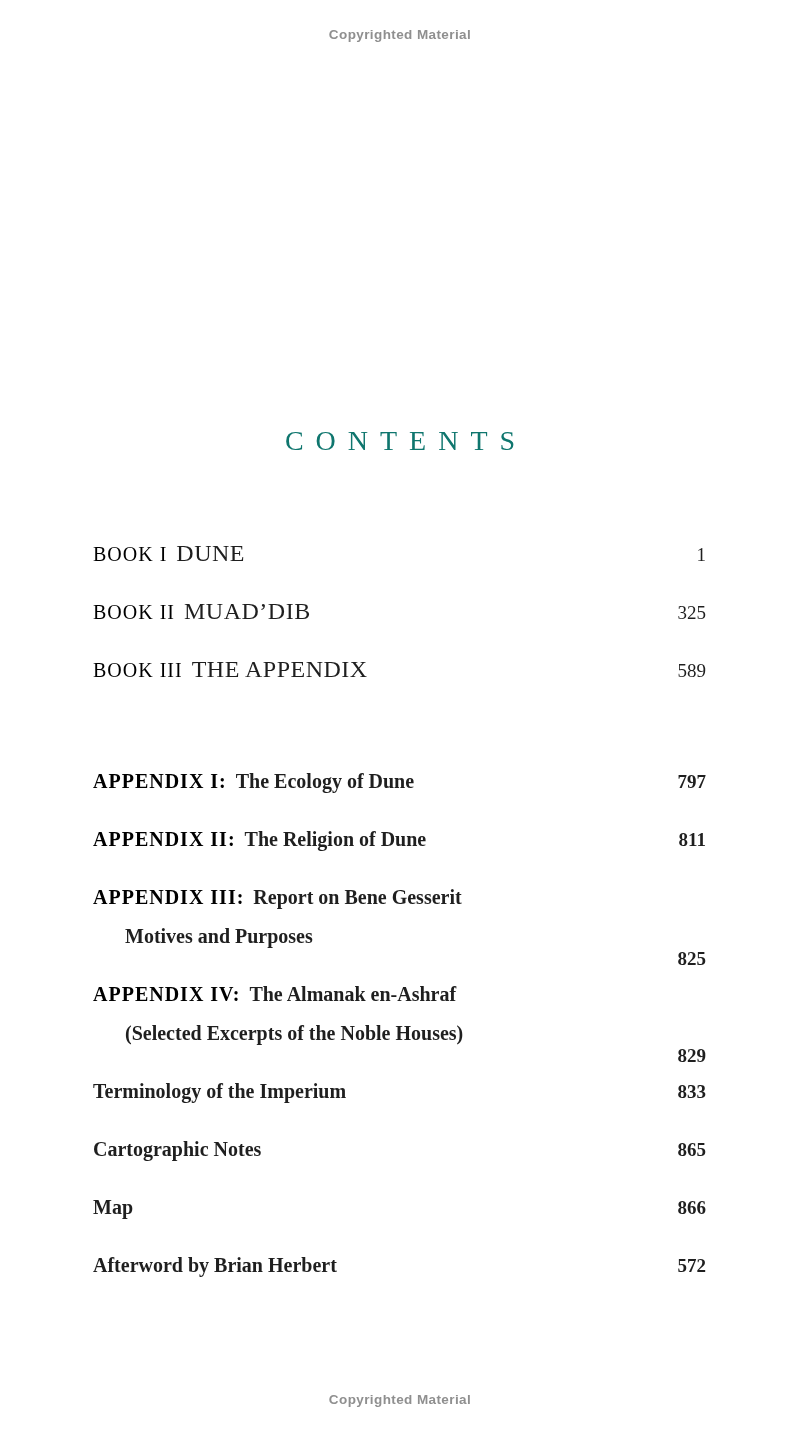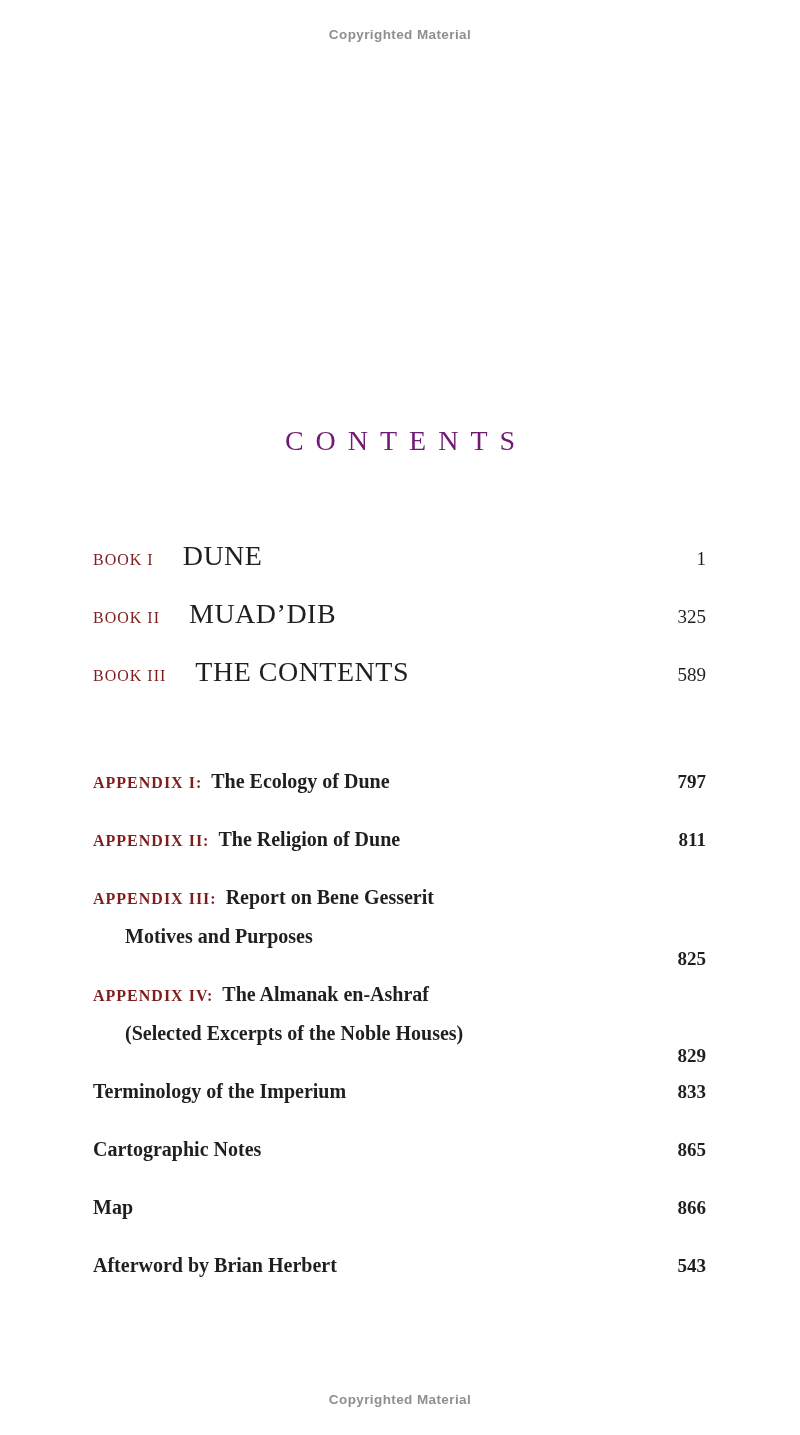--- a/index.html
+++ b/index.html
@@ -33,48 +33,47 @@
     position: absolute;
     top: 425px;
     left: 0;
     width: 100%;
     margin: 0;
     text-align: center;
     font-size: 28px;
     font-weight: 400;
     letter-spacing: 12px;
     text-indent: 12px; 
-    color: #701a75;
+    color: #0f766e;
   }
   .toc {
     position: absolute;
     top: 540px;
     left: 93px;
     right: 94px;
   }
   .section.appendix { margin-top: 56px; font-weight: bold; }
   .row { padding-bottom: 19px; }
   .line {
     display: flex;
     align-items: baseline;
     height: 39px;
   }
   .line.cont { padding-left: 32px; flex-direction: column; }
   .label {
-    font-size: 16px;
+    font-size: 20px;
     letter-spacing: 1px;
     margin-right: 9px;
     white-space: nowrap;
-    color: #7f1d1d;
+    color: #000000;
   }
   .book-title {
-    font-size: 28px;
+    font-size: 24px;
     letter-spacing: 0.5px;
     white-space: nowrap;
-    margin-left: 20px;
   }
   .entry-title {
     font-size: 20px;
     white-space: nowrap;
   }
   .page-num {
     margin-left: auto;
     font-size: 19px;
     color: #1f1f1f;
   }
@@ -99,21 +98,21 @@
         <div class="row">
           <div class="line">
             <span class="label">BOOK II</span>
             <span class="book-title">MUAD’DIB</span>
             <span class="page-num">325</span>
           </div>
         </div>
         <div class="row">
           <div class="line">
             <span class="label">BOOK III</span>
-            <span class="book-title">THE CONTENTS</span>
+            <span class="book-title">THE APPENDIX</span>
             <span class="page-num">589</span>
           </div>
         </div>
       </div>
     <div class="section appendix" id="entries-section">
         <div class="row">
           <div class="line">
             <span class="label">APPENDIX I:</span>
             <span class="entry-title">The Ecology of Dune</span>
             <span class="page-num">797</span>
@@ -160,20 +159,20 @@
         </div>
         <div class="row">
           <div class="line">
             <span class="entry-title">Map</span>
             <span class="page-num">866</span>
           </div>
         </div>
         <div class="row">
           <div class="line">
             <span class="entry-title">Afterword by Brian Herbert</span>
-            <span class="page-num">543</span>
+            <span class="page-num">572</span>
           </div>
         </div>
       </div>
   </div>
 
   <div class="notice bottom">Copyrighted Material</div>
 </div>
 
 </body></html>

